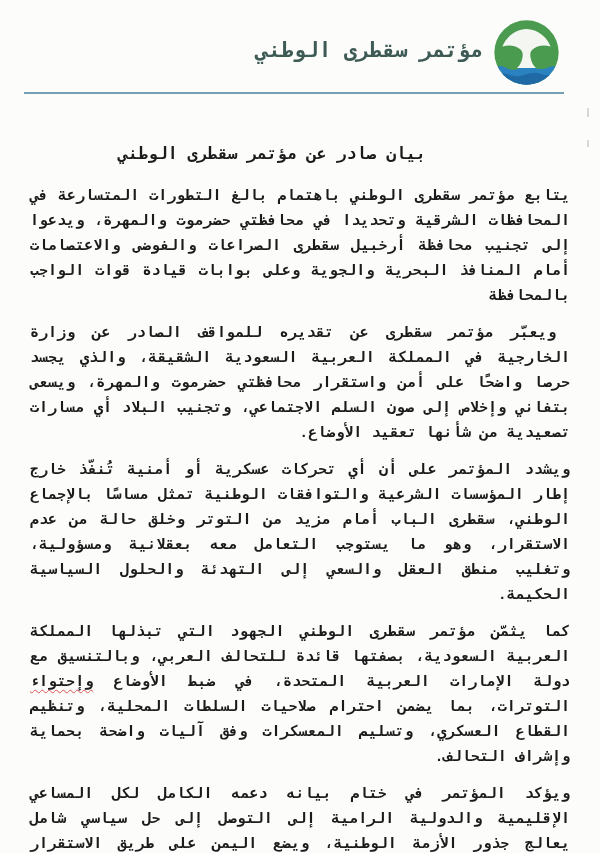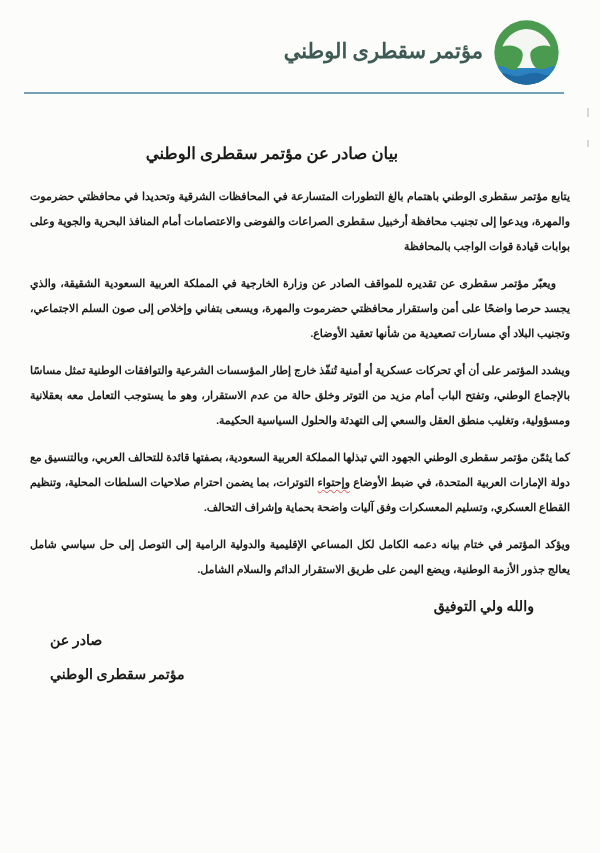--- a/index.html
+++ b/index.html
@@ -7,21 +7,21 @@
     padding: 0;
     background: #ffffff;
   }
   .page {
     position: relative;
     width: 600px;
     height: 853px;
     margin: 0 auto;
     background: #fcfcfb;
     direction: rtl;
-    font-family: Liberation Serif, serif;
+    font-family: Liberation Mono, monospace;
     color: #1b1b1b;
     overflow: hidden;
     box-sizing: border-box;
   }
   
   .letterhead {
     display: flex;
     flex-direction: row;           
     align-items: center;
     justify-content: flex-start;
@@ -64,21 +64,21 @@
   .statement-title {
     position: relative;
     left: -28px;                   
     margin: 50px 0 20px 0;
     text-align: center;
     font-size: 16.5px;
     font-weight: 700;
   }
   .body-text p {
     margin: 0 30px 12px 30px;
-    font-size: 11px;
+    font-size: 15px;
     font-weight: 700;
     line-height: 25px;
     text-align: justify;
   }
   .body-text p.indent { text-indent: 14px; }
   .misspell {
     text-decoration: underline wavy #e05252;
     text-decoration-thickness: 1px;
     text-underline-offset: 3px;
     text-decoration-skip-ink: none;
@@ -140,21 +140,21 @@
   <div class="artifact a2"></div>
 
   <main class="body-text">
 
     <h1 class="statement-title">بيان صادر عن مؤتمر سقطرى الوطني</h1>
 
     <p>يتابع مؤتمر سقطرى الوطني باهتمام بالغ التطورات المتسارعة في المحافظات الشرقية وتحديدا في محافظتي  حضرموت والمهرة، ويدعوا إلى تجنيب محافظة أرخبيل سقطرى الصراعات والفوضى والاعتصامات أمام المنافذ البحرية والجوية وعلى بوابات قيادة قوات الواجب بالمحافظة</p>
 
     <p class="indent">ويعبّر مؤتمر سقطرى عن تقديره للمواقف الصادر عن وزارة الخارجية في المملكة العربية السعودية الشقيقة، والذي يجسد حرصا واضحًا على أمن واستقرار  محافظتي حضرموت والمهرة، ويسعى بتفاني وإخلاص إلى صون السلم الاجتماعي، وتجنيب البلاد أي مسارات تصعيدية من شأنها تعقيد الأوضاع.</p>
 
-    <p>ويشدد المؤتمر على أن أي تحركات عسكرية أو أمنية تُنفّذ خارج إطار المؤسسات الشرعية والتوافقات الوطنية تمثل مساسًا بالإجماع الوطني، وتفتح الباب أمام مزيد من التوتر وخلق حالة من عدم الاستقرار، وهو ما يستوجب التعامل معه بعقلانية ومسؤولية، وتغليب منطق العقل والسعي إلى التهدئة والحلول السياسية الحكيمة.</p>
+    <p>ويشدد المؤتمر على أن أي تحركات عسكرية أو أمنية تُنفّذ خارج إطار المؤسسات الشرعية والتوافقات الوطنية تمثل مساسًا بالإجماع الوطني، سقطرى الباب أمام مزيد من التوتر وخلق حالة من عدم الاستقرار، وهو ما يستوجب التعامل معه بعقلانية ومسؤولية، وتغليب منطق العقل والسعي إلى التهدئة والحلول السياسية الحكيمة.</p>
 
     <p><span>كما يثمّن مؤتمر سقطرى الوطني الجهود التي تبذلها المملكة العربية السعودية، بصفتها قائدة للتحالف العربي، وبالتنسيق مع دولة الإمارات العربية المتحدة، في ضبط الأوضاع </span><span class="misspell">وإحتواء</span><span> التوترات، بما يضمن احترام صلاحيات السلطات المحلية، وتنظيم القطاع العسكري، وتسليم المعسكرات وفق آليات واضحة بحماية وإشراف التحالف.</span></p>
 
     <p>ويؤكد المؤتمر في ختام بيانه دعمه الكامل لكل المساعي الإقليمية والدولية الرامية إلى التوصل إلى حل سياسي شامل يعالج جذور الأزمة الوطنية، ويضع اليمن على طريق الاستقرار الدائم والسلام الشامل.</p>
 
     <div class="prayer">والله ولي التوفيق</div>
 
     <div class="sig">صادر عن</div>
     <div class="sig">مؤتمر سقطرى الوطني</div>
 

